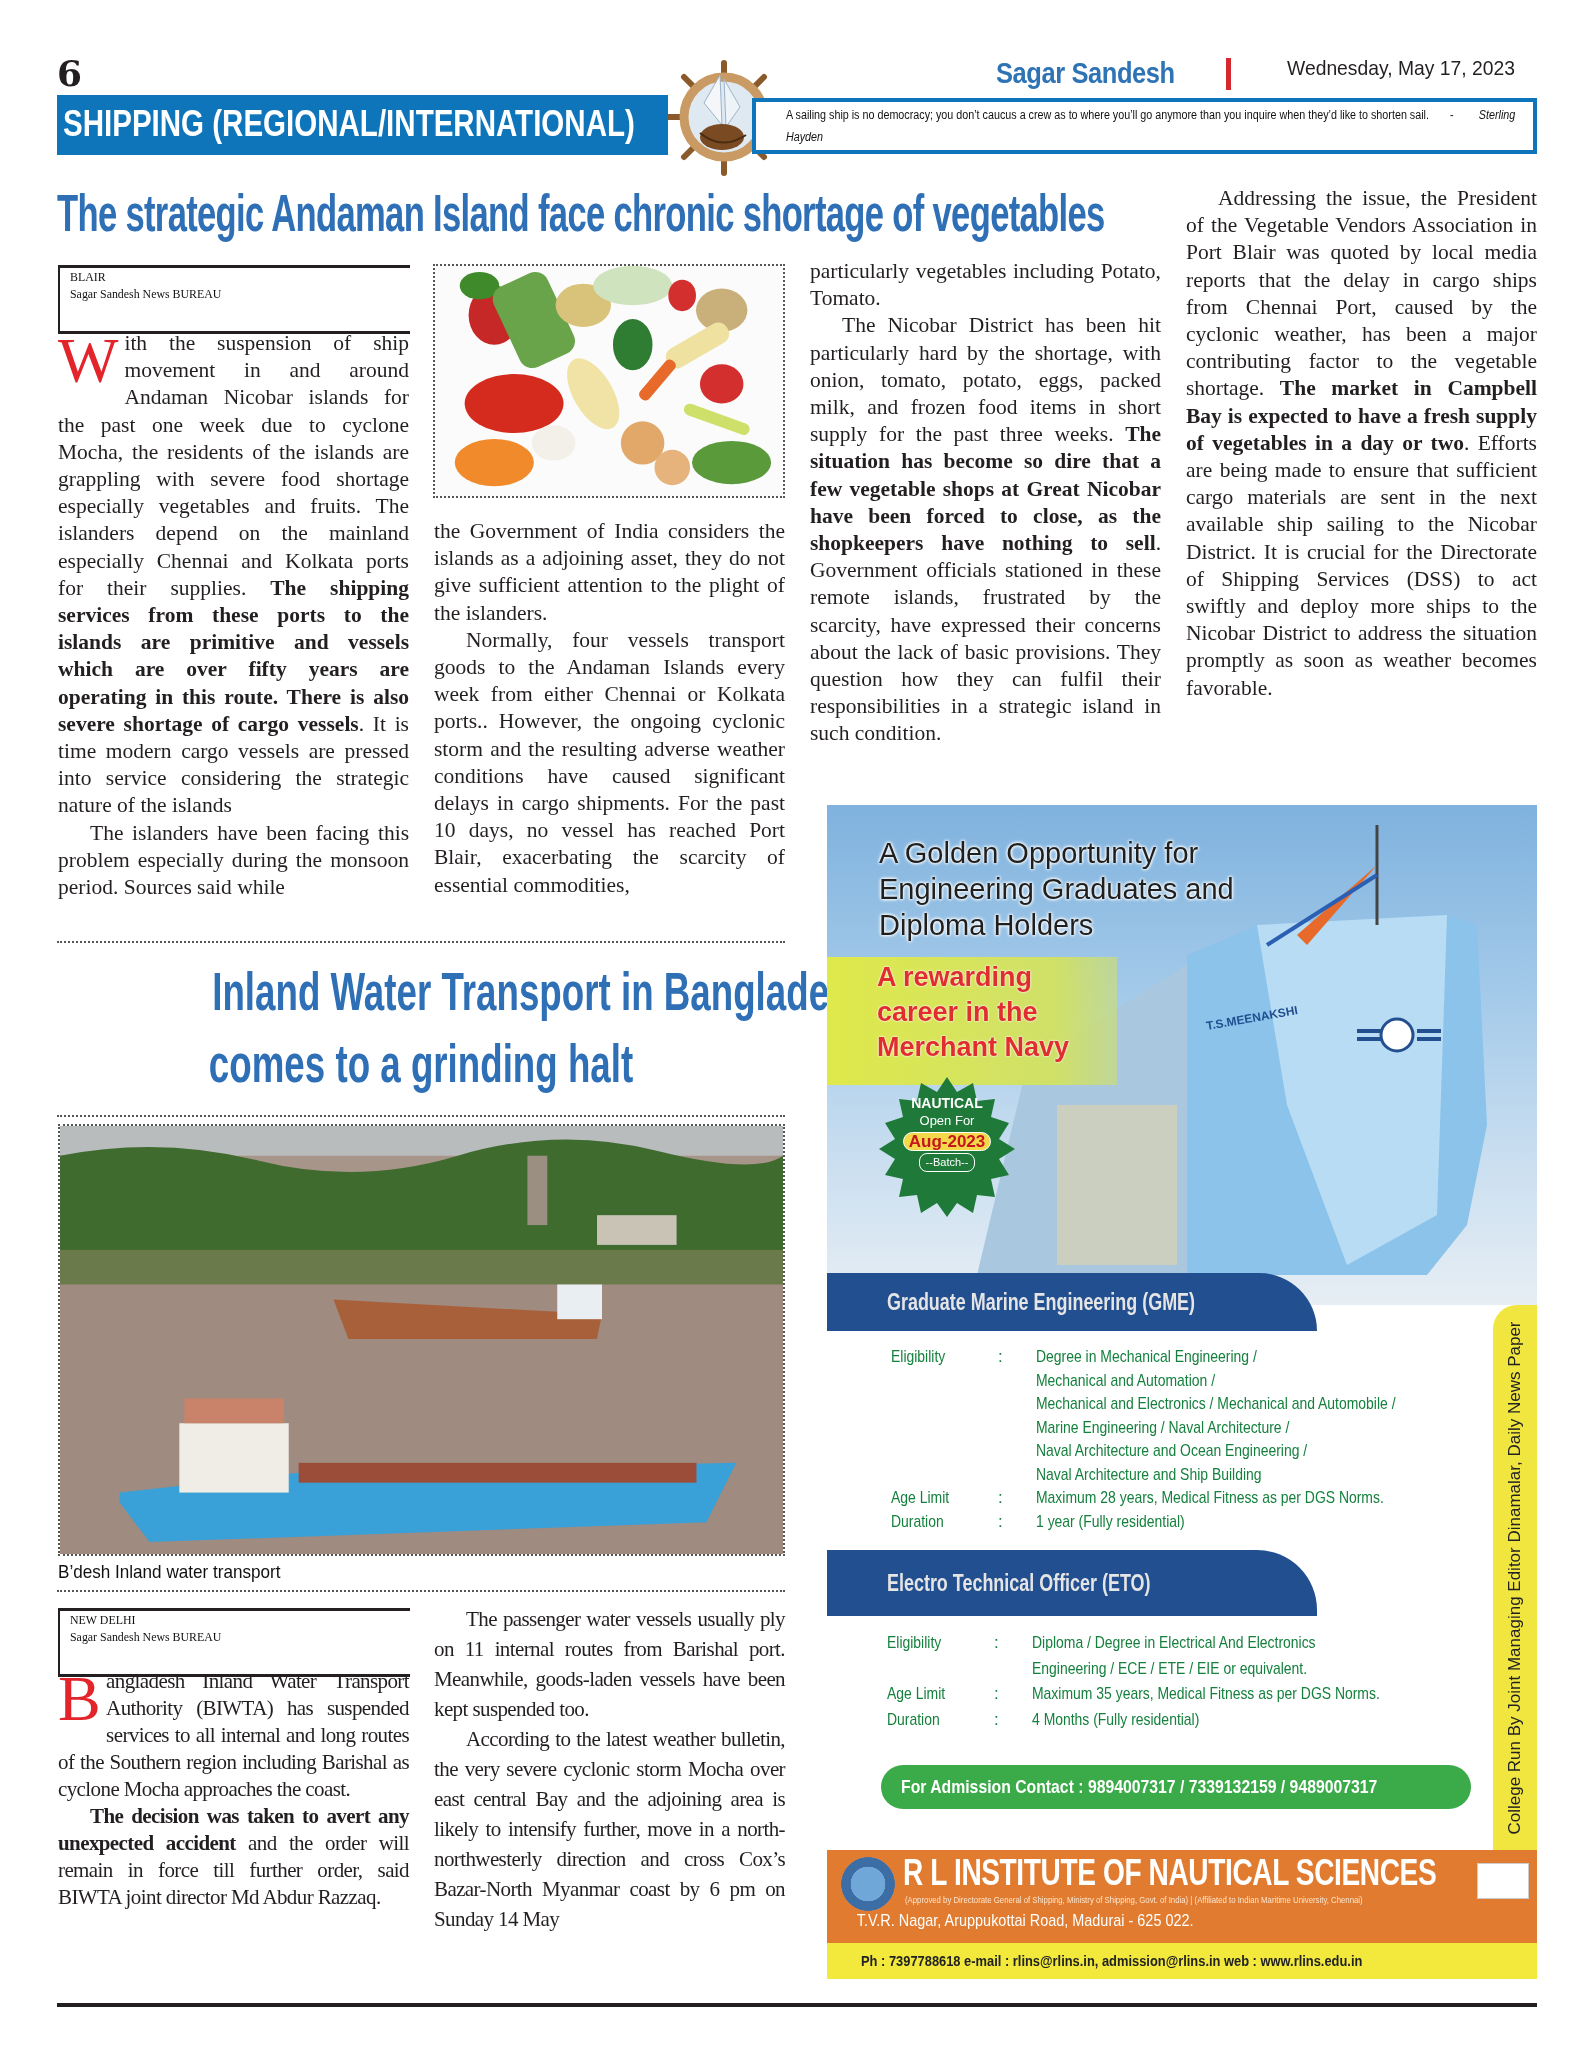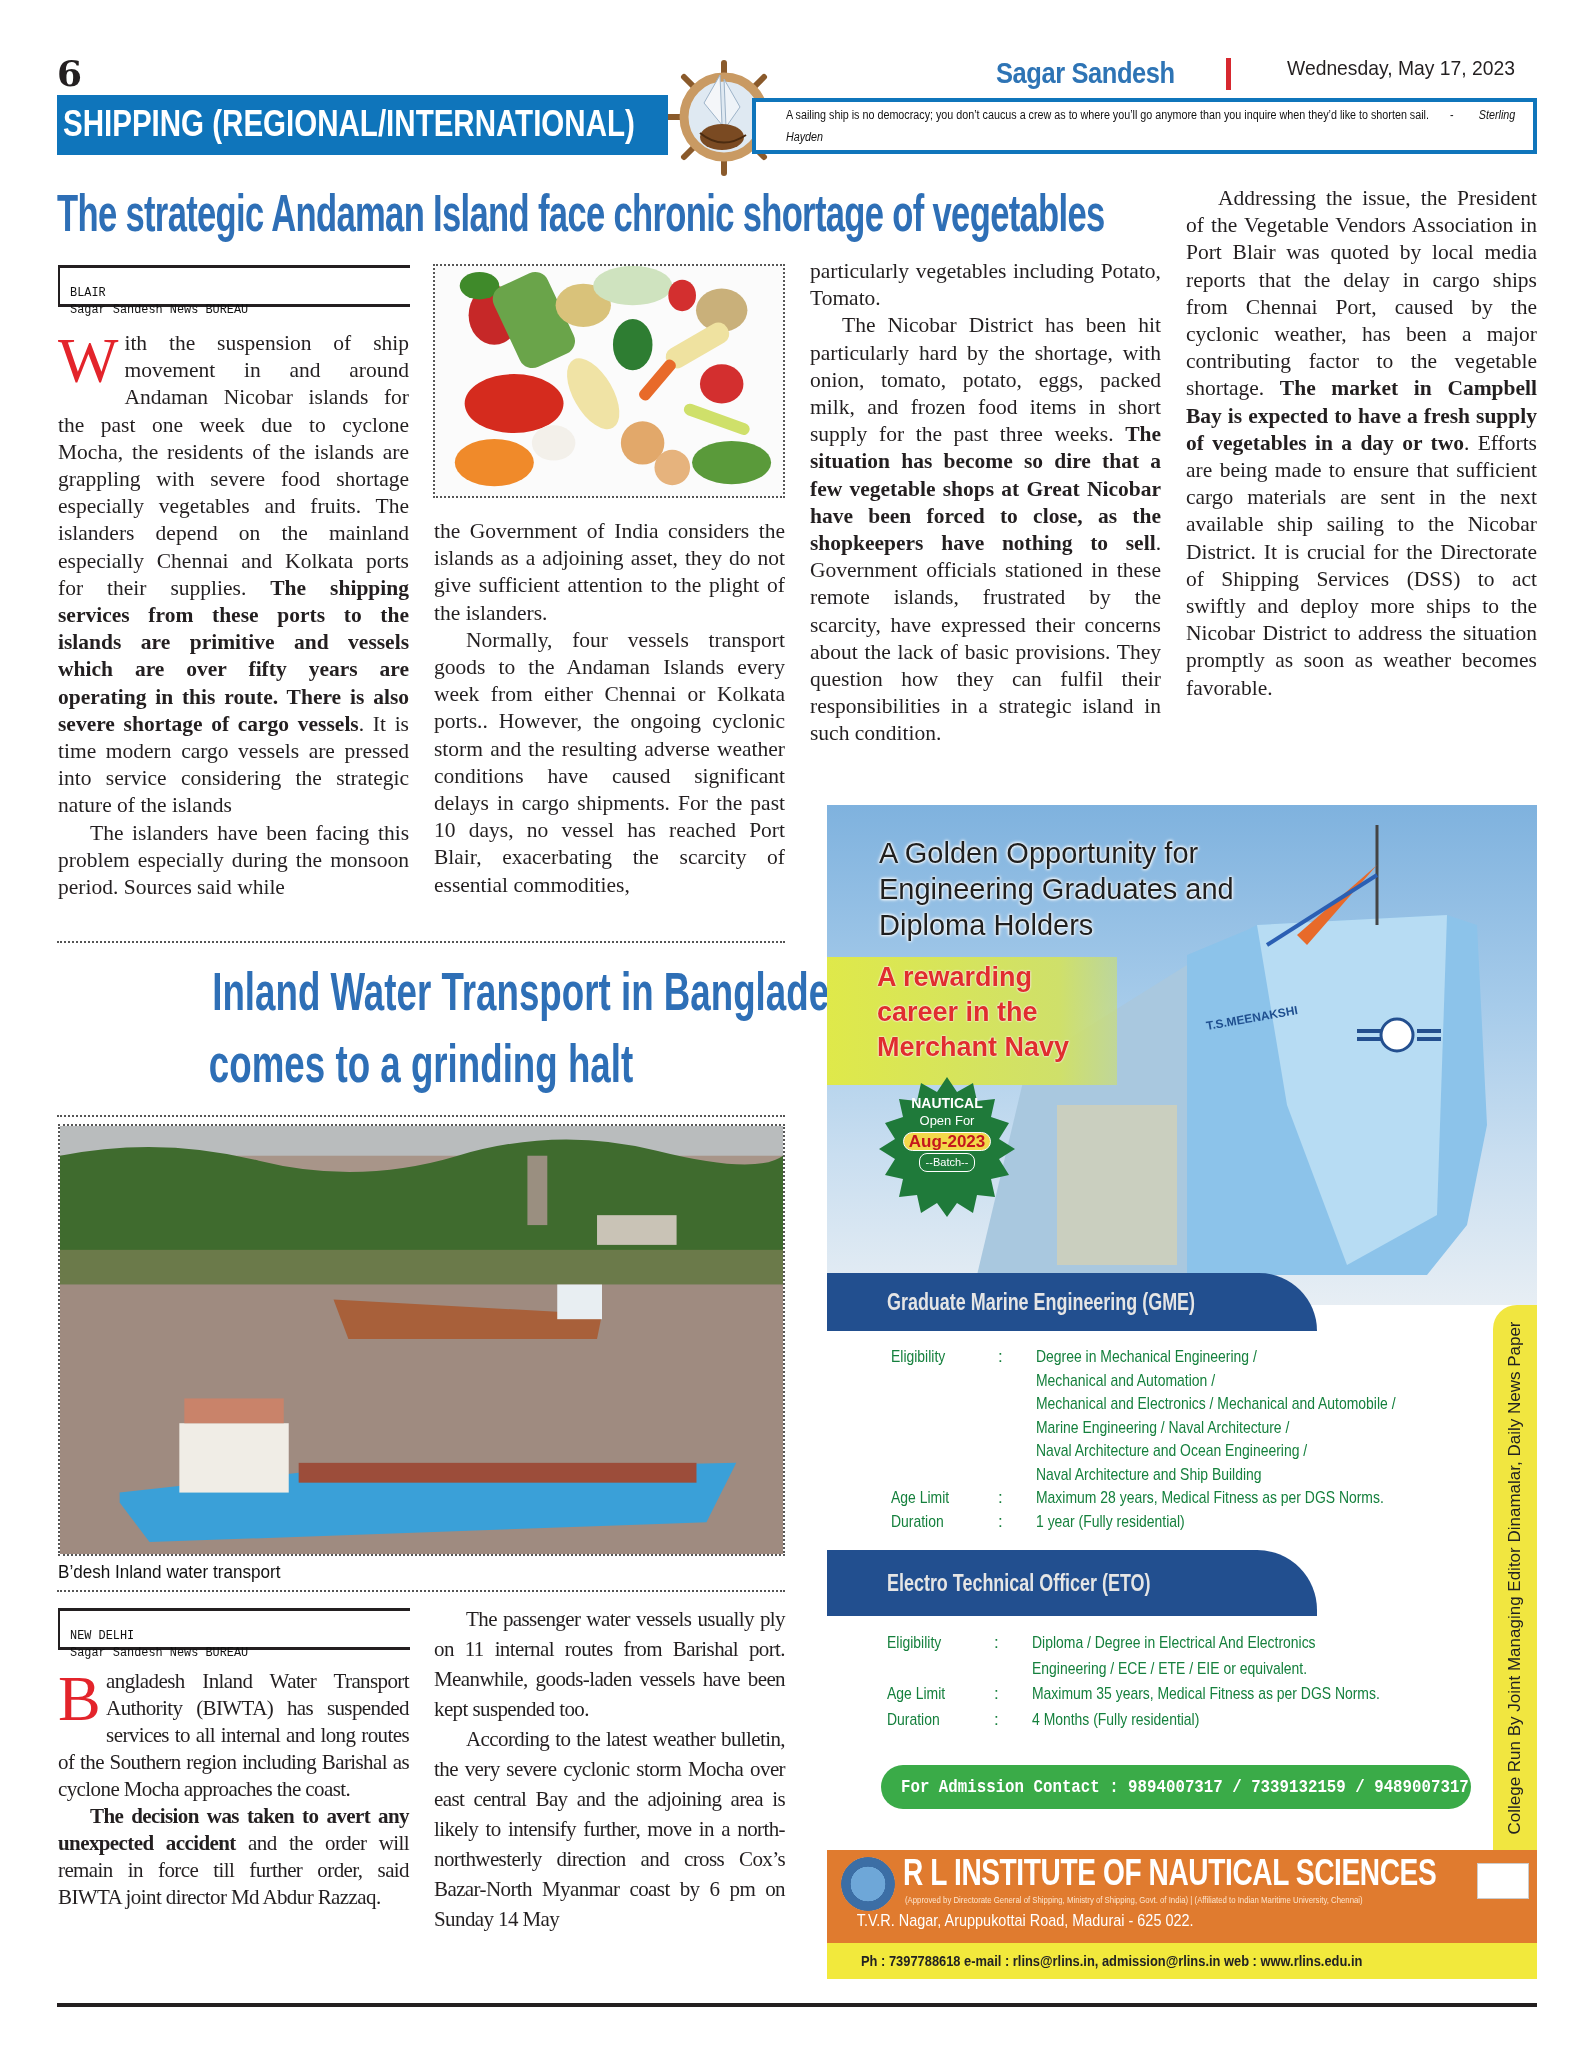--- a/index.html
+++ b/index.html
@@ -16,21 +16,21 @@
   #section-title{left:63px;top:103px;color:#fff;font-family:"Liberation Sans",sans-serif;font-weight:bold;font-size:36px;white-space:nowrap;transform:scaleX(0.82);transform-origin:left top}
   #quote-box{left:752px;top:98px;width:785px;height:56px;border:4px solid #0f75bb;background:#fff}
   #quote-text{left:786px;top:104px;width:740px;font-family:"Liberation Sans",sans-serif;font-size:12.5px;line-height:22px;color:#111;transform:scaleX(0.86);transform-origin:left top;width:860px}
   #quote-author{font-style:italic;margin-left:26px}
   #wheel{left:660px;top:55px;width:128px;height:125px}
 
   
   #headline-1{left:57px;top:183px;font-family:"Liberation Sans",sans-serif;font-weight:bold;font-size:52px;color:#2e6fb6;white-space:nowrap;transform:scaleX(0.665);transform-origin:left top;letter-spacing:-1px}
 
   
-  .dateline{border-top:3px solid #231f20;border-bottom:3px solid #231f20;border-left:2px solid #231f20;width:352px;height:42px;padding:16px 10px;font-family:Liberation Mono, monospace;font-size:13.5px;line-height:17px;color:#111}
+  .dateline{border-top:3px solid #231f20;border-bottom:3px solid #231f20;border-left:2px solid #231f20;width:352px;height:69px;padding:0 10px;font-family:Liberation Serif, serif;font-size:13.5px;line-height:17px;color:#111}
   .dateline span{display:block;transform:scaleX(0.88);transform-origin:left top;white-space:nowrap}
 
   .col{font-size:21.5px;line-height:27.2px;text-align:justify;color:#231f20}
   .col p{text-indent:0}
   .col .ind{text-indent:32px}
   .col b{font-weight:bold}
   .dropcap{float:left;font-size:64px;line-height:52px;color:#e3242b;margin:5px 6px 0 0;font-family:"Liberation Serif",serif}
 
   #a1-col1{left:58px;top:330px;width:351px}
   #a1-col2{left:434px;top:518px;width:351px}
@@ -77,21 +77,21 @@
   #eto-band{left:0;top:745px;width:490px;height:66px;line-height:66px}
 
   .ad-table{font-family:"Liberation Sans",sans-serif;font-size:17px;line-height:23.5px;color:#15803d}
   .ad-table .row{position:relative}
   .ad-table .k{position:absolute;left:0;transform:scaleX(0.82);transform-origin:left top;white-space:nowrap}
   .ad-table .c{position:absolute;left:107px}
   .ad-table .v{margin-left:145px;transform:scaleX(0.82);transform-origin:left top;white-space:nowrap}
   #gme-table{left:64px;top:540px;width:620px}
   #eto-table{left:60px;top:825px;width:620px;line-height:25.5px}
 
-  #ad-contact{left:54px;top:960px;width:590px;height:44px;border-radius:22px;background:#3aab48;color:#fff;font-family:Liberation Mono, monospace;font-weight:bold;font-size:19px;line-height:44px;padding-left:20px;white-space:nowrap}
+  #ad-contact{left:54px;top:960px;width:590px;height:44px;border-radius:22px;background:#3aab48;color:#fff;font-family:Liberation Sans, sans-serif;font-weight:bold;font-size:19px;line-height:44px;padding-left:20px;white-space:nowrap}
   #ad-contact span{display:inline-block;transform:scaleX(0.83);transform-origin:left center}
 
   #ad-strip{left:666px;top:500px;width:44px;height:545px;background:#f1e640;border-radius:24px 0 0 0}
   #ad-strip-text{left:666px;top:500px;width:44px;height:545px}
   #ad-strip-text span{position:absolute;left:50%;top:50%;transform:translate(-50%,-50%) rotate(-90deg);white-space:nowrap;font-family:"Liberation Sans",sans-serif;font-size:17px;color:#222}
   #ad-inst{left:0;top:1045px;width:710px;height:95px;background:#e07b2f}
   #ad-inst-name{left:76px;top:1047px;color:#fff;font-family:"Liberation Sans",sans-serif;font-weight:bold;font-size:36px;white-space:nowrap;transform:scaleX(0.78);transform-origin:left top;letter-spacing:-0.5px}
   #ad-inst-approval{left:78px;top:1089px;color:#fde6cf;font-family:"Liberation Sans",sans-serif;font-size:9.5px;white-space:nowrap;transform:scaleX(0.82);transform-origin:left top}
   #ad-inst-address{left:0;top:1106px;width:710px;text-align:left;color:#fff;font-family:"Liberation Sans",sans-serif;font-weight:normal;font-size:17px}
   #ad-inst-address span{display:inline-block;transform:scaleX(0.85)}

